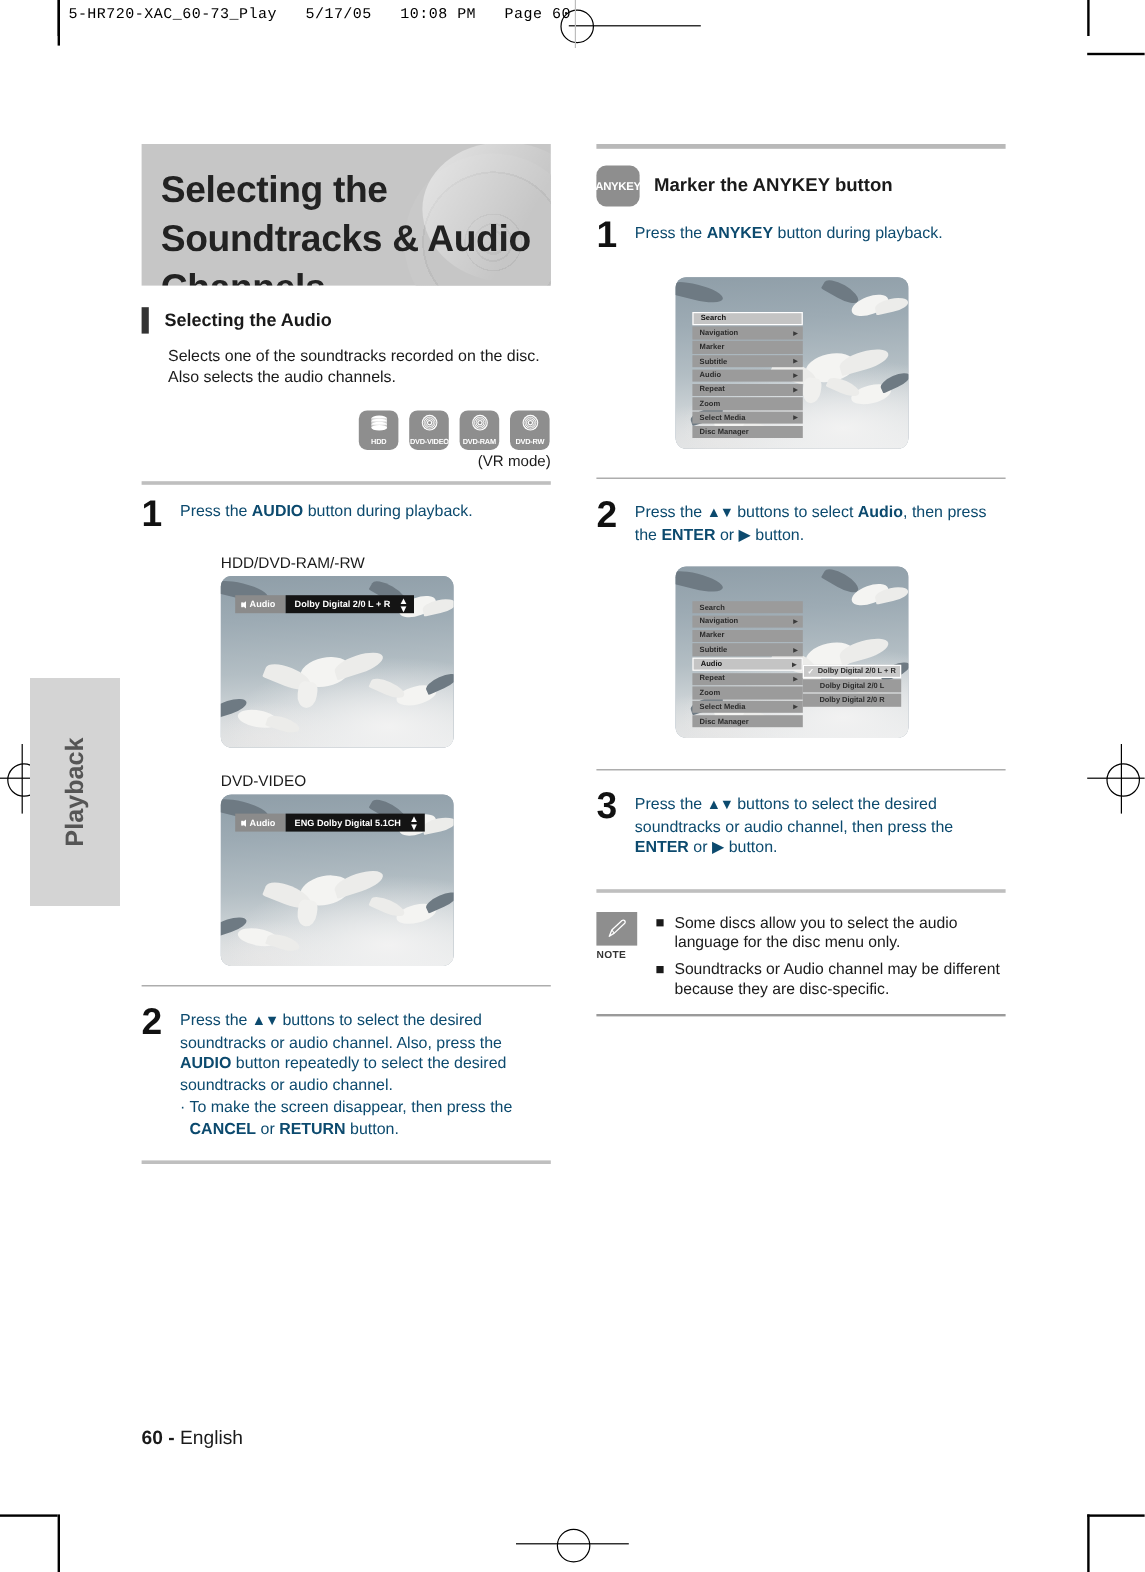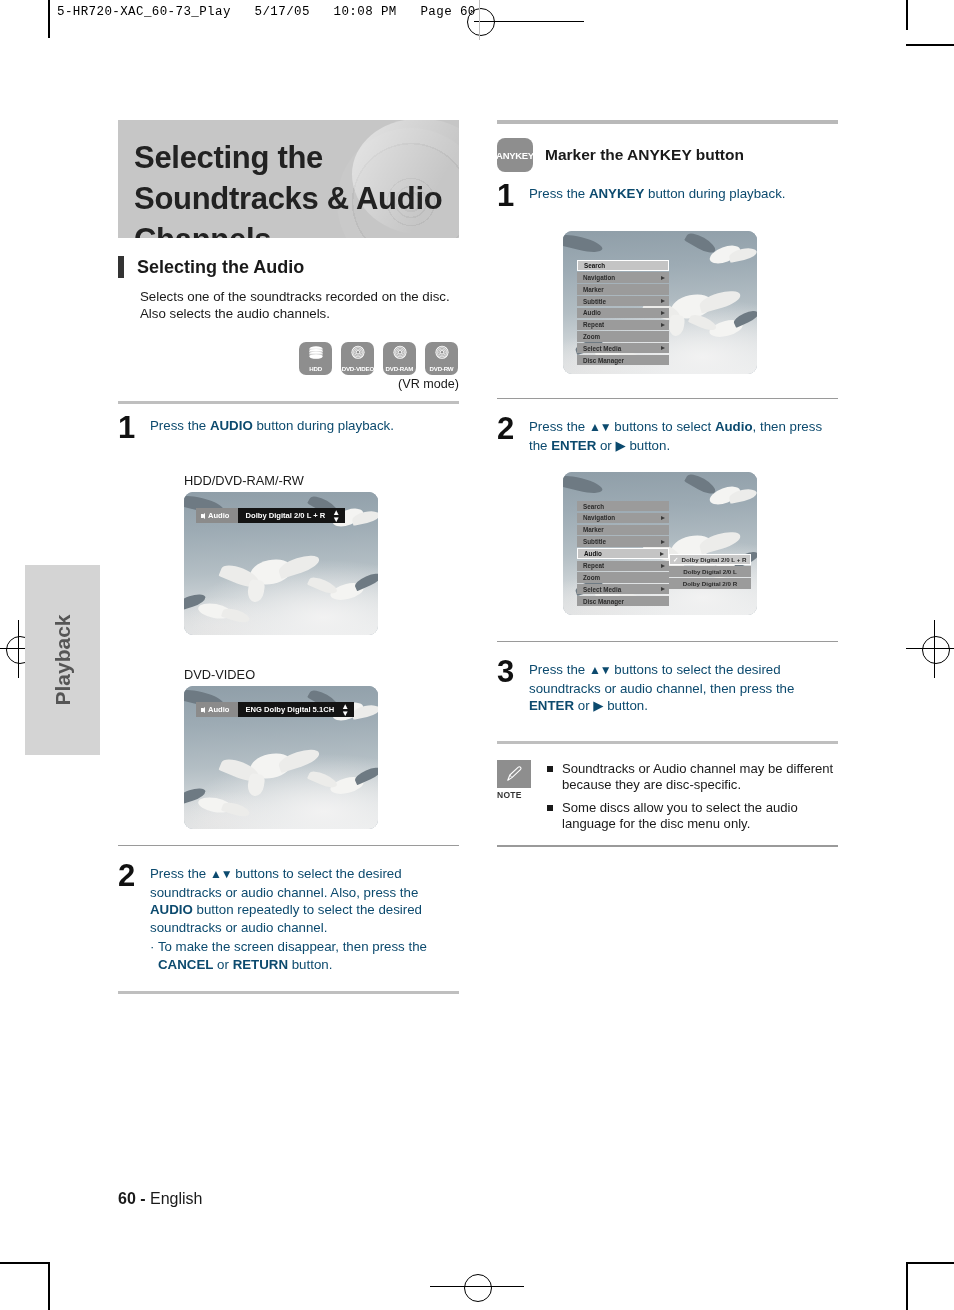--- a/index.html
+++ b/index.html
@@ -110,21 +110,21 @@
     margin: 18px 0 10px 0;
   }
   .sec-bar {
     width: 6px;
     height: 22px;
     background: #333;
     margin-right: 13px;
   }
   .sec-head h2 {
     margin: 0;
-    font-size: 18px;
+    font-size: 15px;
     font-weight: bold;
     color: #1a1a1a;
   }
 
   .body-text {
     margin: 0 0 0 22px;
     font-size: 13.3px;
     line-height: 17px;
     color: #1a1a1a;
   }
@@ -248,21 +248,21 @@
   .sub-bullet {
     margin-top: 2px;
     padding-left: 8px;
     text-indent: -8px;
   }
 
   
   .shot-label {
     font-size: 12.8px;
     color: #1a1a1a;
-    margin: 32px 0 4px 66px;
+    margin: 20px 0 4px 66px;
   }
   .tv {
     position: relative;
     border-radius: 9px;
     overflow: hidden;
     background: #8c9aa6;
   }
   .tv.left-shot { width: 194px; height: 143px; margin-left: 66px; }
 
   
@@ -828,25 +828,25 @@
         <svg viewBox="0 0 24 24" width="20" height="20">
           <path d="M4.5 19.5 L7 13.2 L17.2 3.8 c0.8-0.7 2-0.6 2.7 0.2 c0.7 0.8 0.6 2-0.2 2.7 L9.5 16.3 Z" fill="none" stroke="#ffffff" stroke-width="1.3" stroke-linejoin="round"></path>
           <path d="M7 13.2 L9.5 16.3" fill="none" stroke="#ffffff" stroke-width="1.1"></path>
         </svg>
       </div>
       <div class="note-lbl">NOTE</div>
     </div>
     <div class="note-list">
       <div class="note-item">
         <span class="note-sq"></span>
-        <span>Soundtracks or Audio channel may be different because they are disc-specific.</span>
+        <span>Some discs allow you to select the audio language for the disc menu only.</span>
       </div>
       <div class="note-item">
         <span class="note-sq"></span>
-        <span>Some discs allow you to select the audio language for the disc menu only.</span>
+        <span>Soundtracks or Audio channel may be different because they are disc-specific.</span>
       </div>
     </div>
   </div>
   <div class="note-rule"></div>
 </div>
 
 <div class="footer">
   <b>60 -</b>
   <span>English</span>
 </div>

